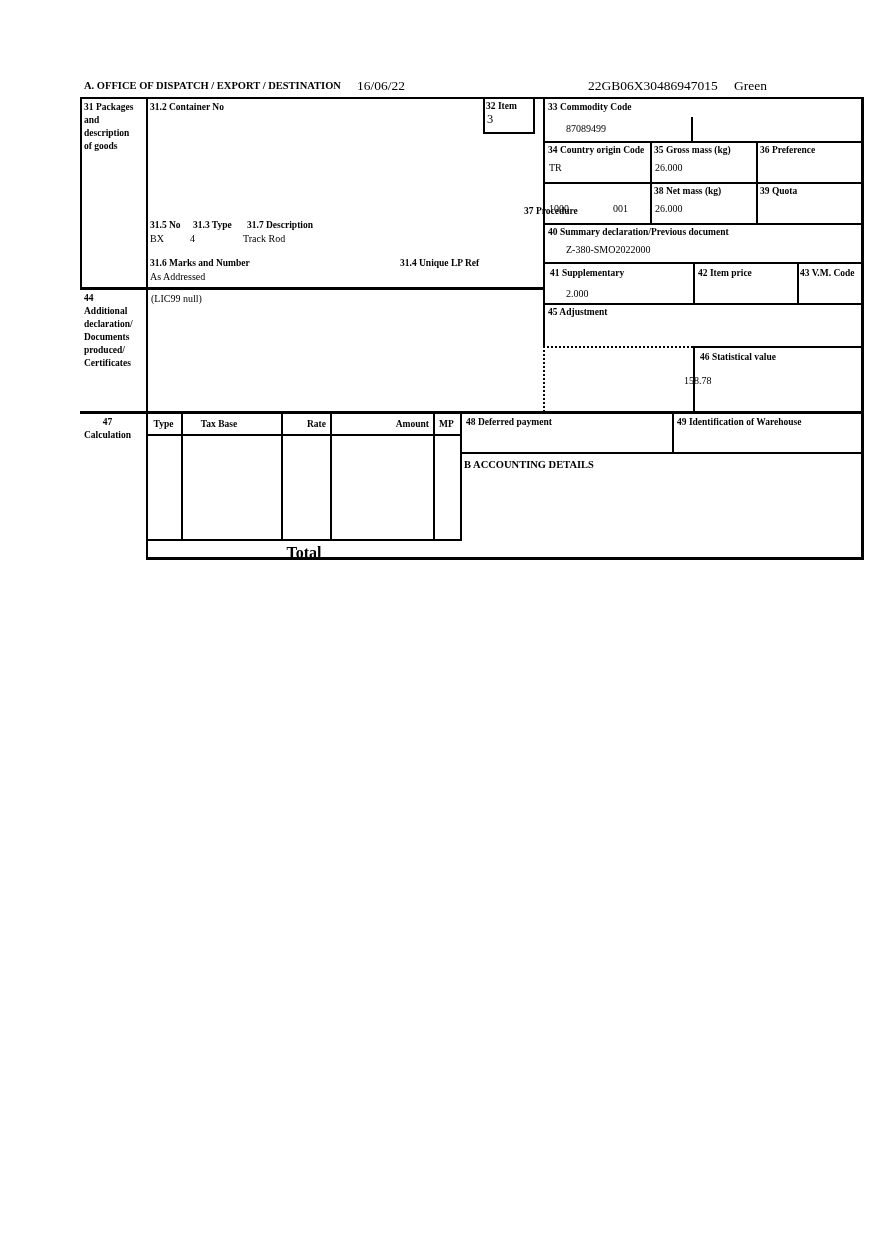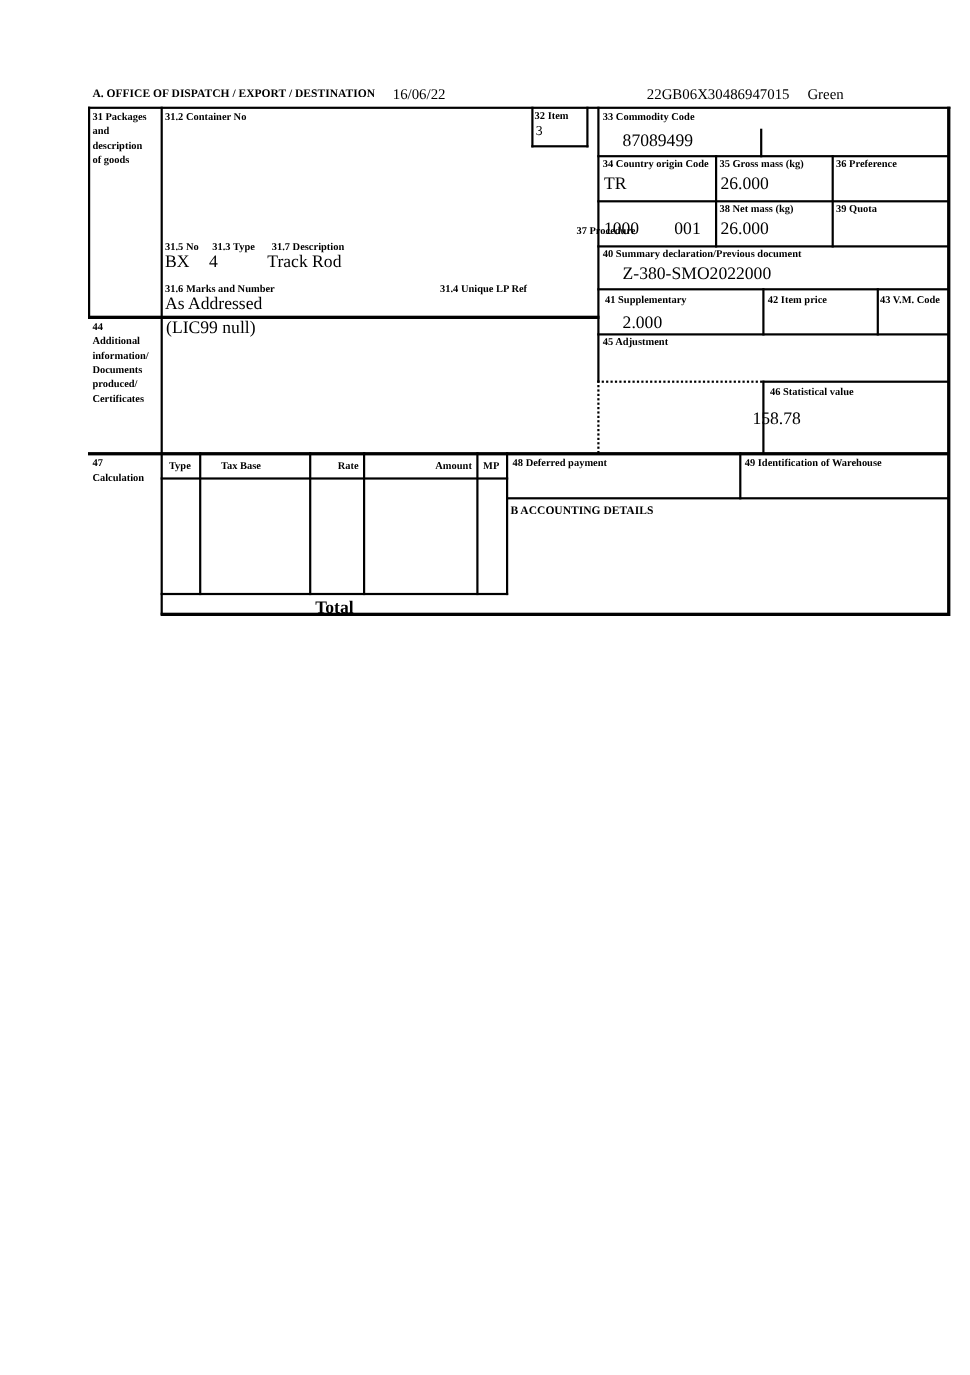--- a/index.html
+++ b/index.html
@@ -11,21 +11,21 @@
   .page{position:absolute;left:0;top:0;width:882px;height:1250px;}
   .hl{position:absolute;background:#000;height:2px;}
   .vl{position:absolute;background:#000;width:2px;}
   .hl.heavy{height:3px;}
   .vl.heavy{width:3px;}
   .dot-h{position:absolute;border-top:2px dotted #000;height:0;}
   .dot-v{position:absolute;border-left:2px dotted #000;width:0;}
   .lbl{position:absolute;font-weight:bold;font-size:9.5px;line-height:11px;white-space:nowrap;}
   .lbl-multi{position:absolute;font-weight:bold;font-size:9.5px;line-height:13px;}
   .lbl-multi div{white-space:nowrap;}
-  .val{position:absolute;font-size:16px;line-height:15px;white-space:nowrap;}
+  .val{position:absolute;font-size:10px;line-height:15px;white-space:nowrap;}
   .val-sm{position:absolute;font-size:12.5px;line-height:14px;white-space:nowrap;}
   .hdr-title{position:absolute;font-weight:bold;font-size:10.5px;white-space:nowrap;}
   .hdr-val{position:absolute;font-size:13.5px;white-space:nowrap;}
   .th{position:absolute;font-weight:bold;font-size:9.5px;line-height:11px;}
   .center{text-align:center;}
   .right{text-align:right;}
   .total{position:absolute;font-weight:bold;font-size:16px;text-align:center;}
 </style>
 </head>
 <body>
@@ -125,28 +125,28 @@
   <div class="lbl" style="left:800px;top:268px;">43 V.M. Code</div>
 
   <div class="lbl" style="left:548px;top:307px;">45 Adjustment</div>
 
   <div class="lbl" style="left:700px;top:352px;">46 Statistical value</div>
   <div class="val" style="left:684px;top:373px;">158.78</div>
 
   <div class="lbl-multi" style="left:84px;top:292px;">
     <div>44</div>
     <div>Additional</div>
-    <div>information/</div>
+    <div>declaration/</div>
     <div>Documents</div>
     <div>produced/</div>
     <div>Certificates</div>
   </div>
   <div class="val" style="left:151px;top:291px;">(LIC99 null)</div>
 
-  <div class="lbl-multi" style="left:84px;top:416px;">
+  <div class="lbl-multi" style="left:84px;top:416px;text-align:center;">
     <div>47</div>
     <div>Calculation</div>
   </div>
   <div class="th center" style="left:146px;top:419px;width:35px;">Type</div>
   <div class="th center" style="left:181px;top:419px;width:76px;">Tax Base</div>
   <div class="th right" style="left:281px;top:419px;width:45px;">Rate</div>
   <div class="th right" style="left:330px;top:419px;width:99px;">Amount</div>
   <div class="th center" style="left:433px;top:419px;width:27px;">MP</div>
   <div class="total" style="left:146px;top:544px;width:316px;">Total</div>
 

